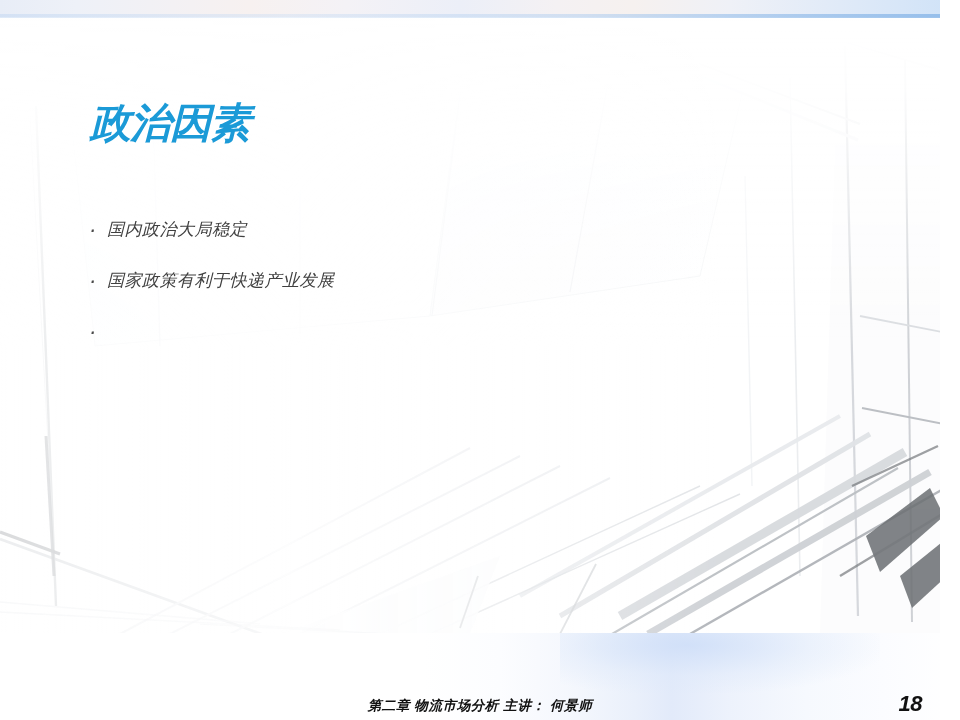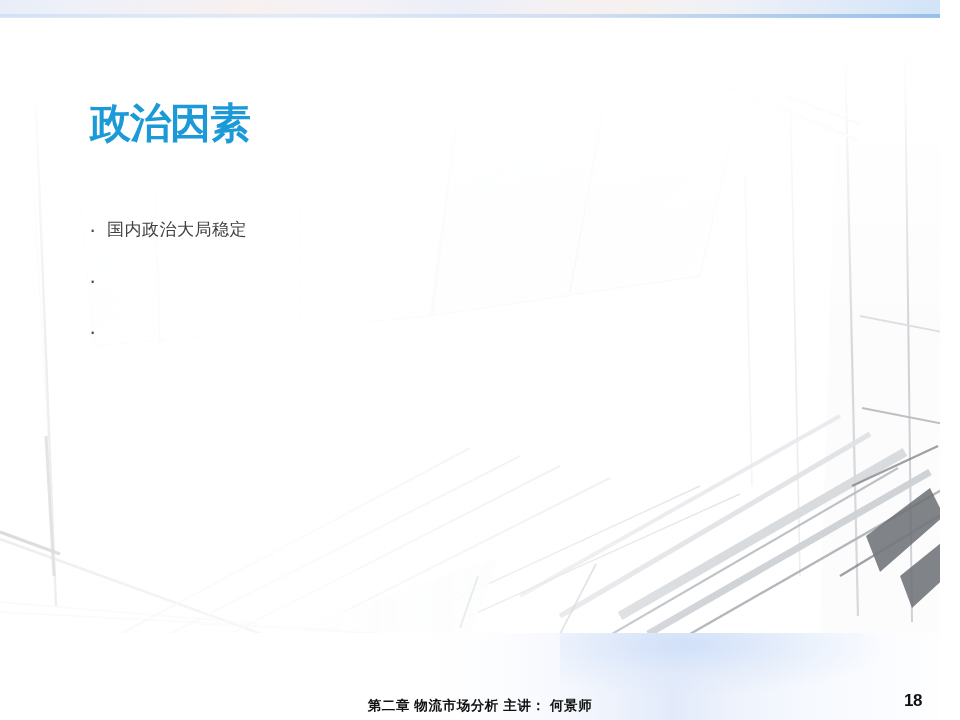--- a/index.html
+++ b/index.html
@@ -10,20 +10,21 @@
   body {
     font-family: "Liberation Sans", "DejaVu Sans", sans-serif;
   }
 
   .slide {
     position: relative;
     width: 940px;
     height: 720px;
     overflow: hidden;
     background: #ffffff;
+    font-style: italic;
   }
 
   
   .bg-photo {
     position: absolute;
     left: 0;
     top: 16px;
     width: 960px;
     height: 618px;
     overflow: hidden;
@@ -152,21 +153,21 @@
     text-align: center;
     font-size: 13.5px;
     font-weight: bold;
     color: #111111;
     letter-spacing: 0.6px;
   }
   .page-number {
     position: absolute;
     right: 18px;
     top: 691px;
-    font-size: 17px;
+    font-size: 22px;
     font-weight: bold;
     color: #111111;
     letter-spacing: -0.5px;
   }
 </style>
 </head>
 <body>
 
 <div class="slide">
 
@@ -285,20 +286,21 @@
 
   <div class="bullets">
 
     <div class="bullet-row">
       <span class="bullet-dot">·</span>
       <span class="bullet-text">国内政治大局稳定</span>
     </div>
 
     <div class="bullet-row">
       <span class="bullet-dot">·</span>
+      <span class="bullet-text">国家政策有利于快递产业发展</span>
     </div>
 
     <div class="bullet-row">
       <span class="bullet-dot">·</span>
     </div>
 
   </div>
 
   <div class="footer-text">第二章 物流市场分析  主讲： 何景师</div>
 

